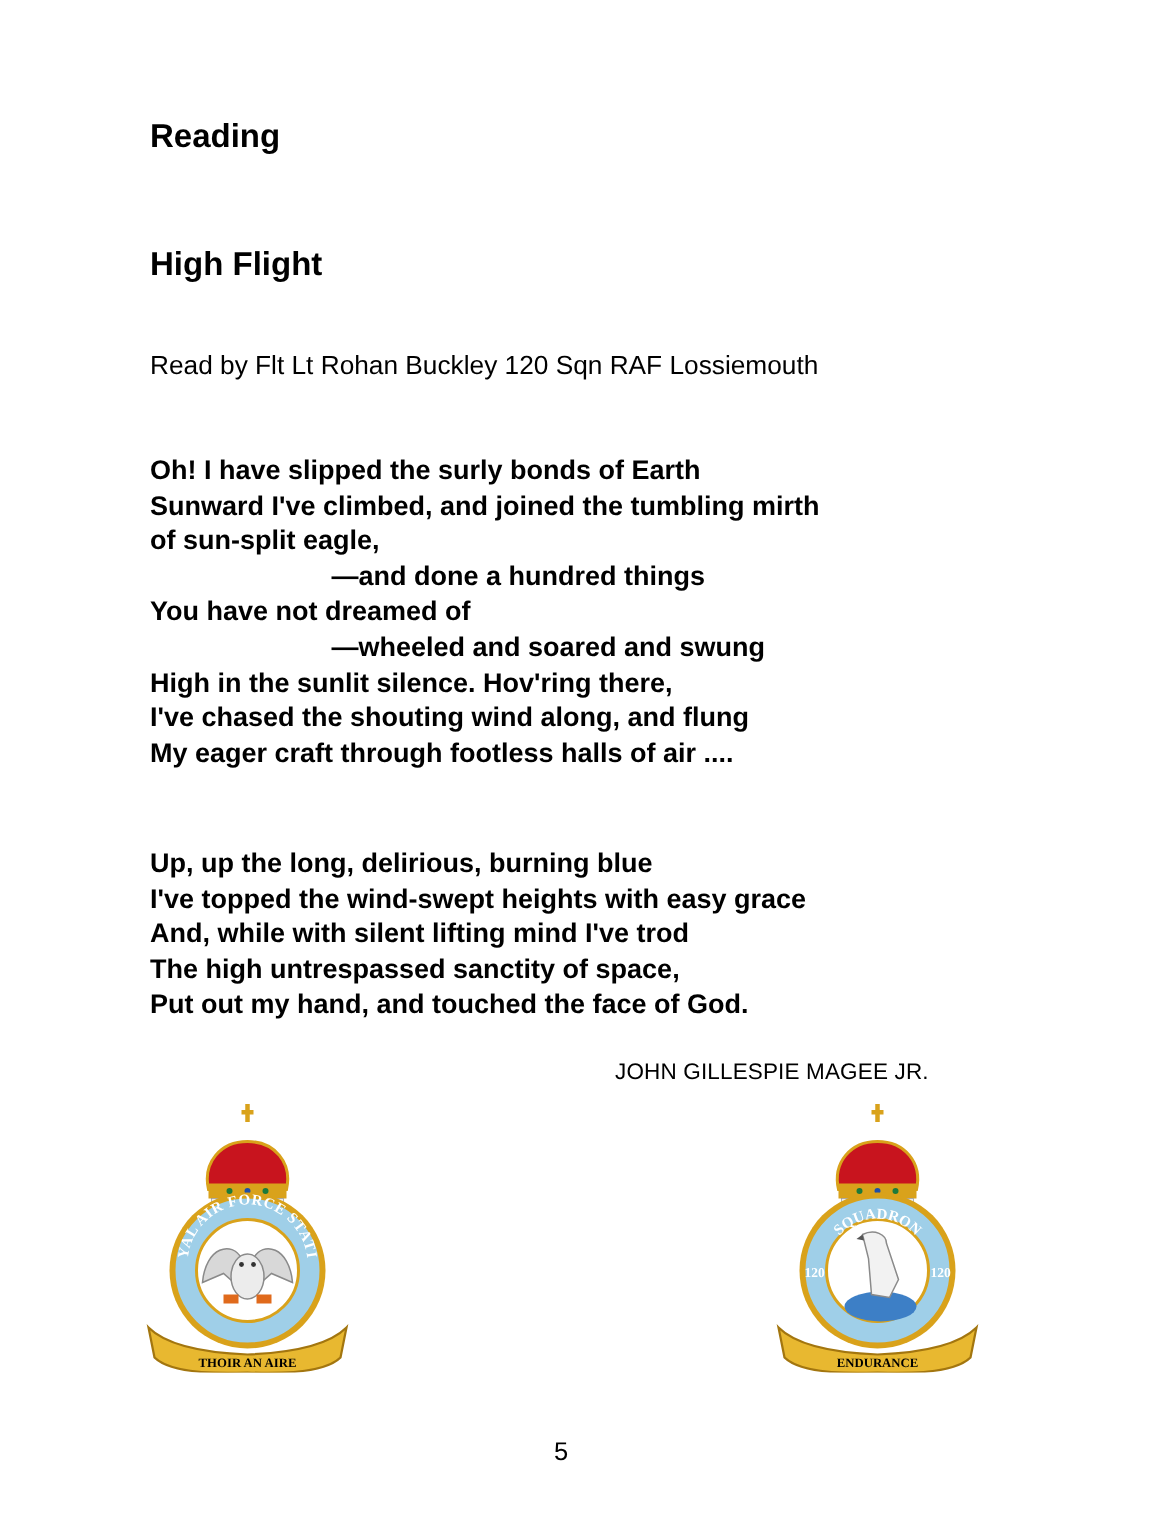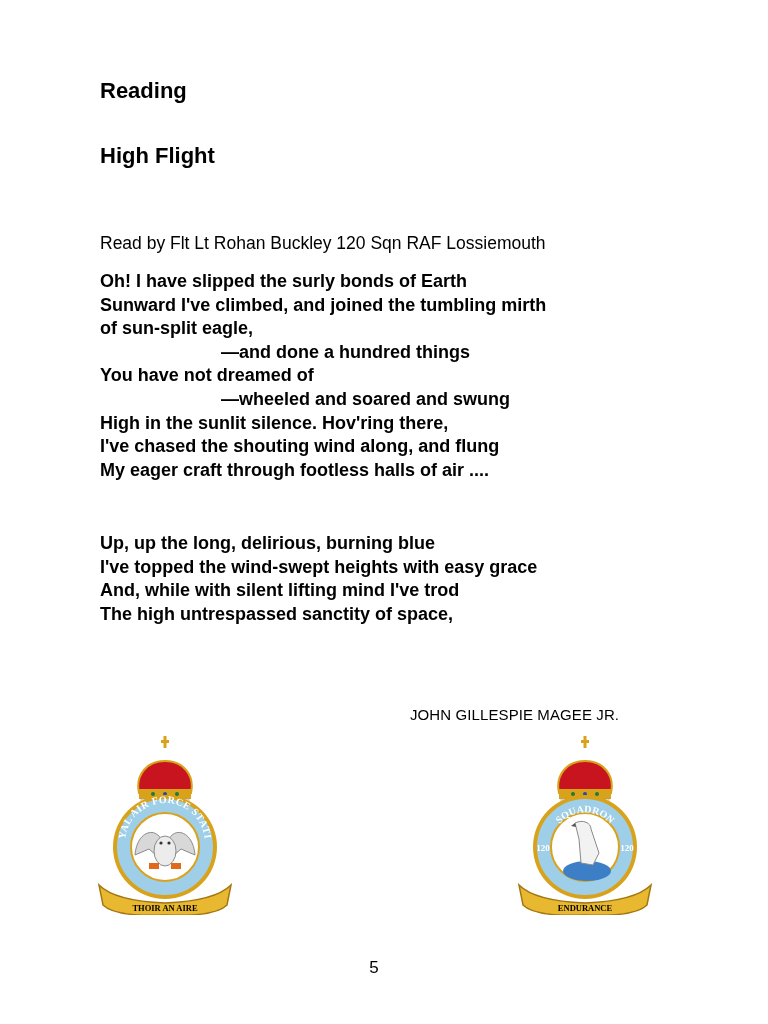--- a/index.html
+++ b/index.html
@@ -1,22 +1,22 @@
 <!DOCTYPE html>
 <html><head>
 <meta charset="utf-8">
 <style>
   html, body { margin: 0; padding: 0; background: #ffffff; }
   body { width: 768px; height: 1024px; position: relative; overflow: hidden;
          font-family: "Liberation Sans", sans-serif; color: #000; }
   .h { position: absolute; left: 100px; font-weight: bold; font-size: 22px; margin: 0; }
   #heading-reading { top: 78px; }
-  #heading-title { top: 143px; }
+  #heading-title { top: 163px; }
   .reader { position: absolute; left: 100px; top: 201px; font-size: 17.5px; margin-top: 32px; }
-  .poem { position: absolute; left: 100px; font-weight: bold; font-size: 18px; line-height: 23.6px; }
+  .poem { position: absolute; left: 100px; font-weight: bold; font-size: 18px; line-height: 23.6px; margin-top: 32px; }
   #stanza1 { top: 270px; }
   #stanza2 { top: 532px; }
   .line { display: block; white-space: pre; }
   .line.indent { padding-left: 121px; }
   .author { position: absolute; left: 410px; top: 706px; font-size: 15px; letter-spacing: 0.1px; }
   .crest { position: absolute; width: 140px; height: 180px; }
   #crest-left { left: 95px; top: 735px; }
   #crest-right { left: 515px; top: 735px; }
   .pagenum { position: absolute; left: 0; width: 748px; text-align: center; top: 958px; font-size: 17px; }
 </style>
@@ -36,20 +36,21 @@
     <span class="line indent">—wheeled and soared and swung</span>
     <span class="line">High in the sunlit silence. Hov'ring there,</span>
     <span class="line">I've chased the shouting wind along, and flung</span>
     <span class="line">My eager craft through footless halls of air ....</span>
   </div>
 <div id="stanza2" class="poem">
     <span class="line">Up, up the long, delirious, burning blue</span>
     <span class="line">I've topped the wind-swept heights with easy grace</span>
     <span class="line">And, while with silent lifting mind I've trod</span>
     <span class="line">The high untrespassed sanctity of space,</span>
+    <span class="line">Put out my hand, and touched the face of God.</span>
   </div>
 
 <div class="author">JOHN GILLESPIE MAGEE JR.</div>
 
 <div id="crest-left" class="crest">
   <svg width="140" height="180" viewBox="0 0 140 180">
     <defs>
       <path id="arcTopL" d="M 30 108 A 40 40 0 0 1 110 108"></path>
       <path id="arcBotL" d="M 32 112 A 40 40 0 0 0 108 112"></path>
     </defs>

